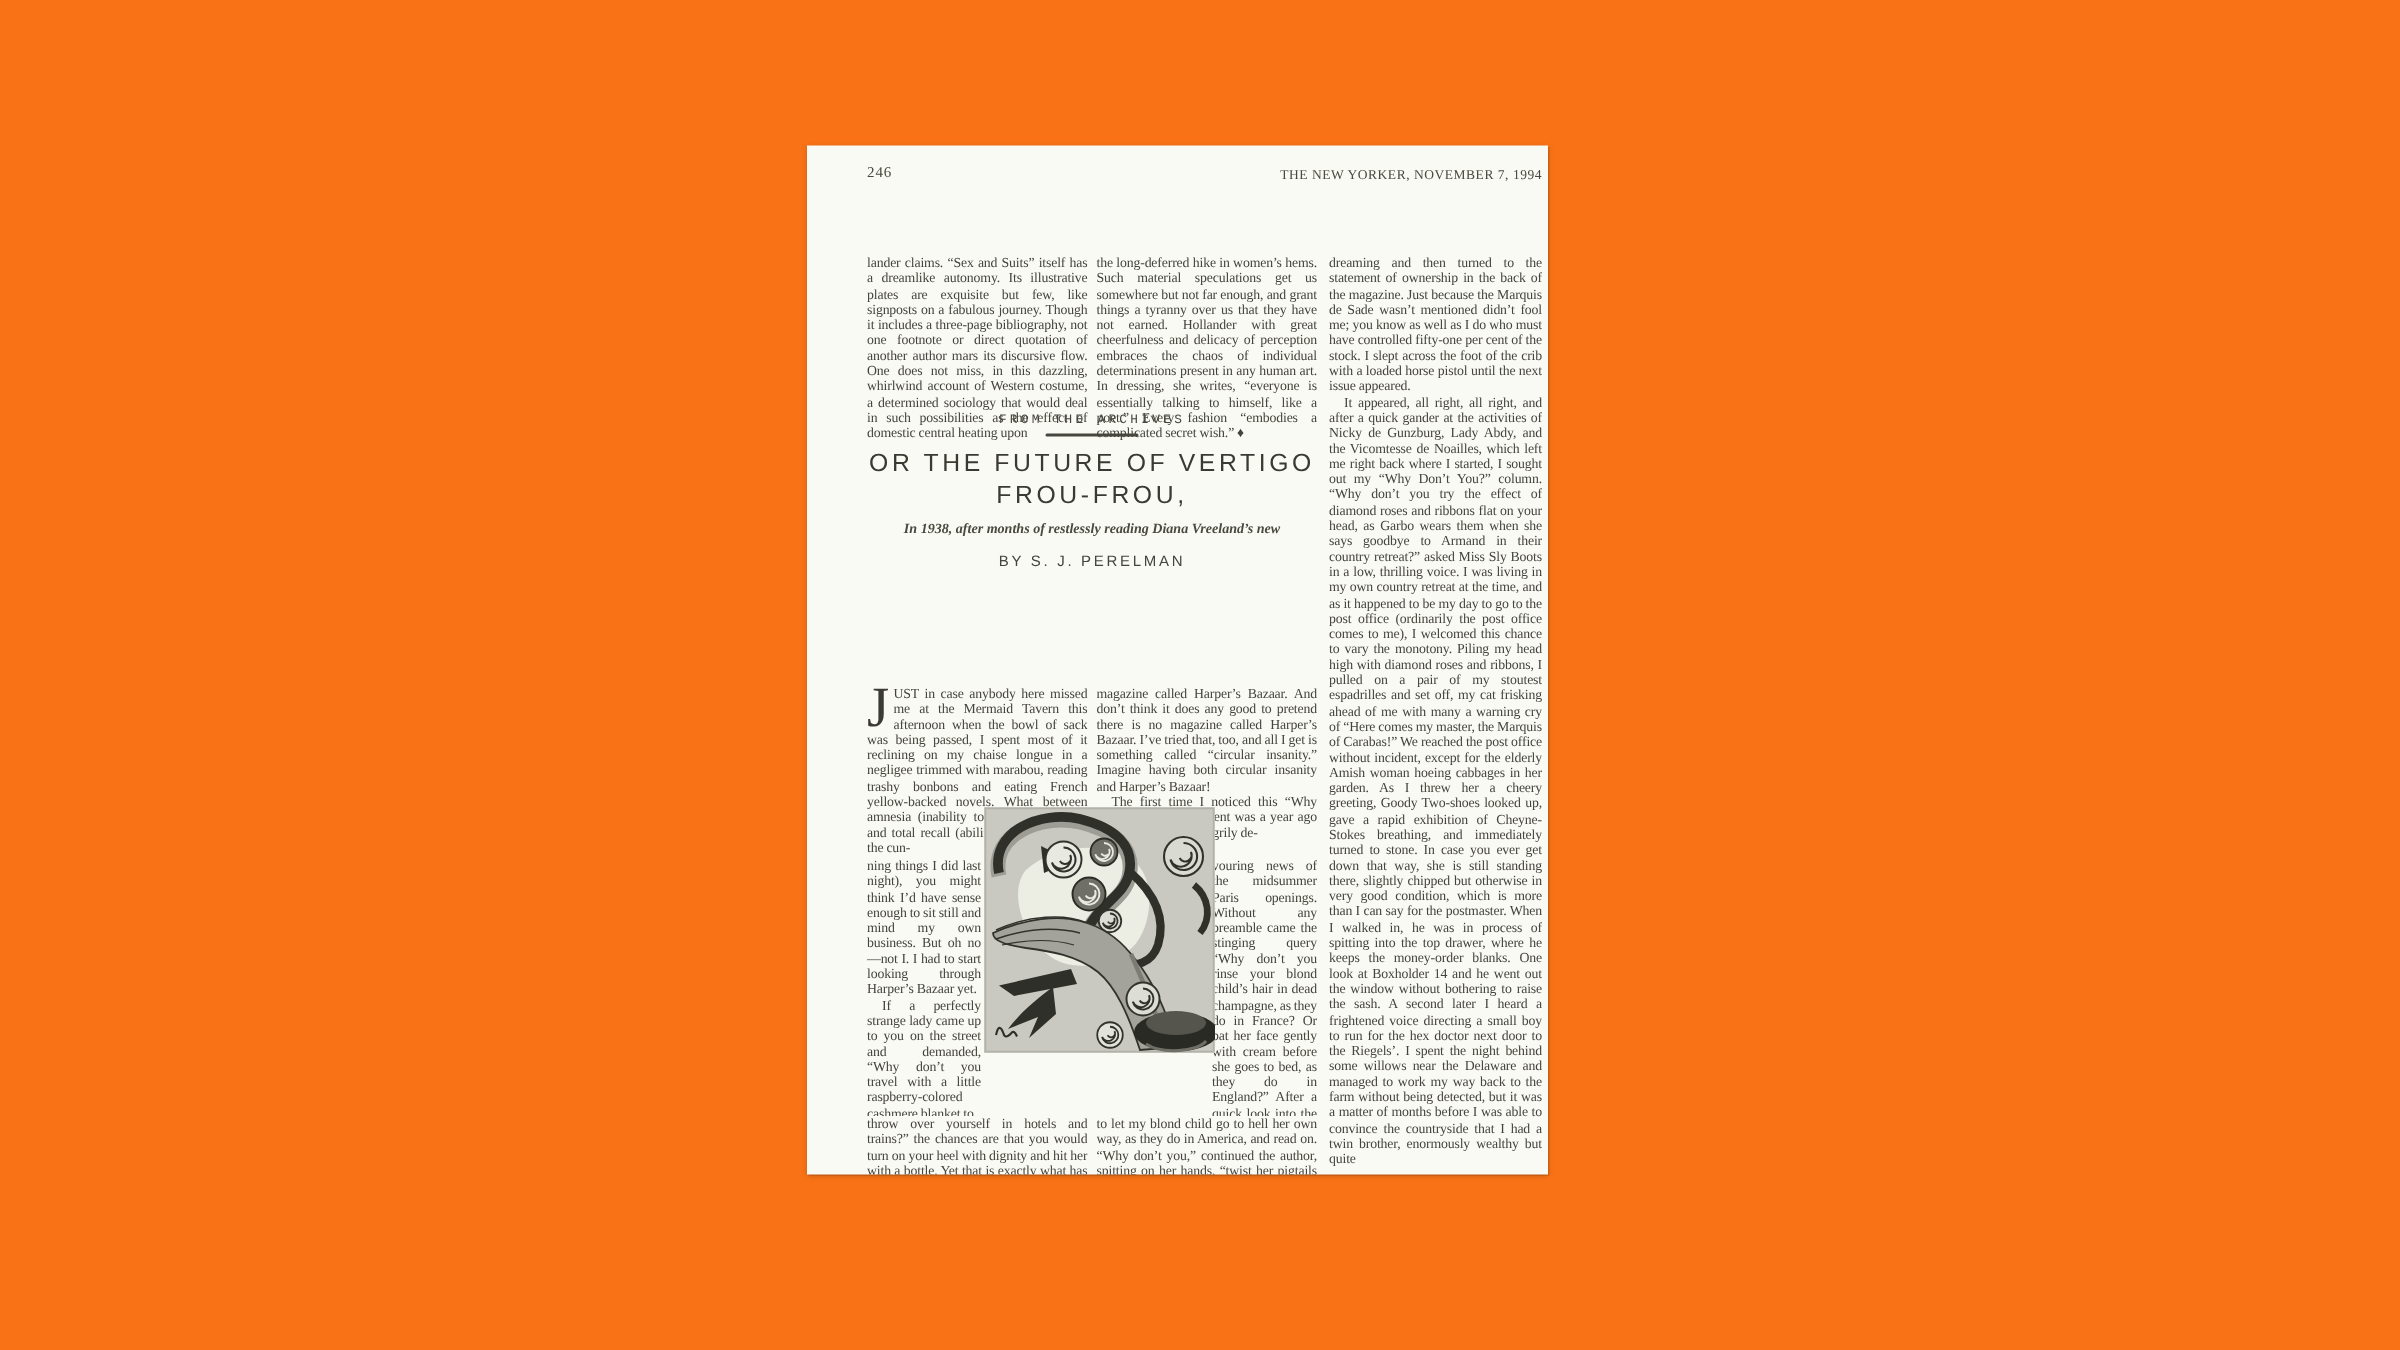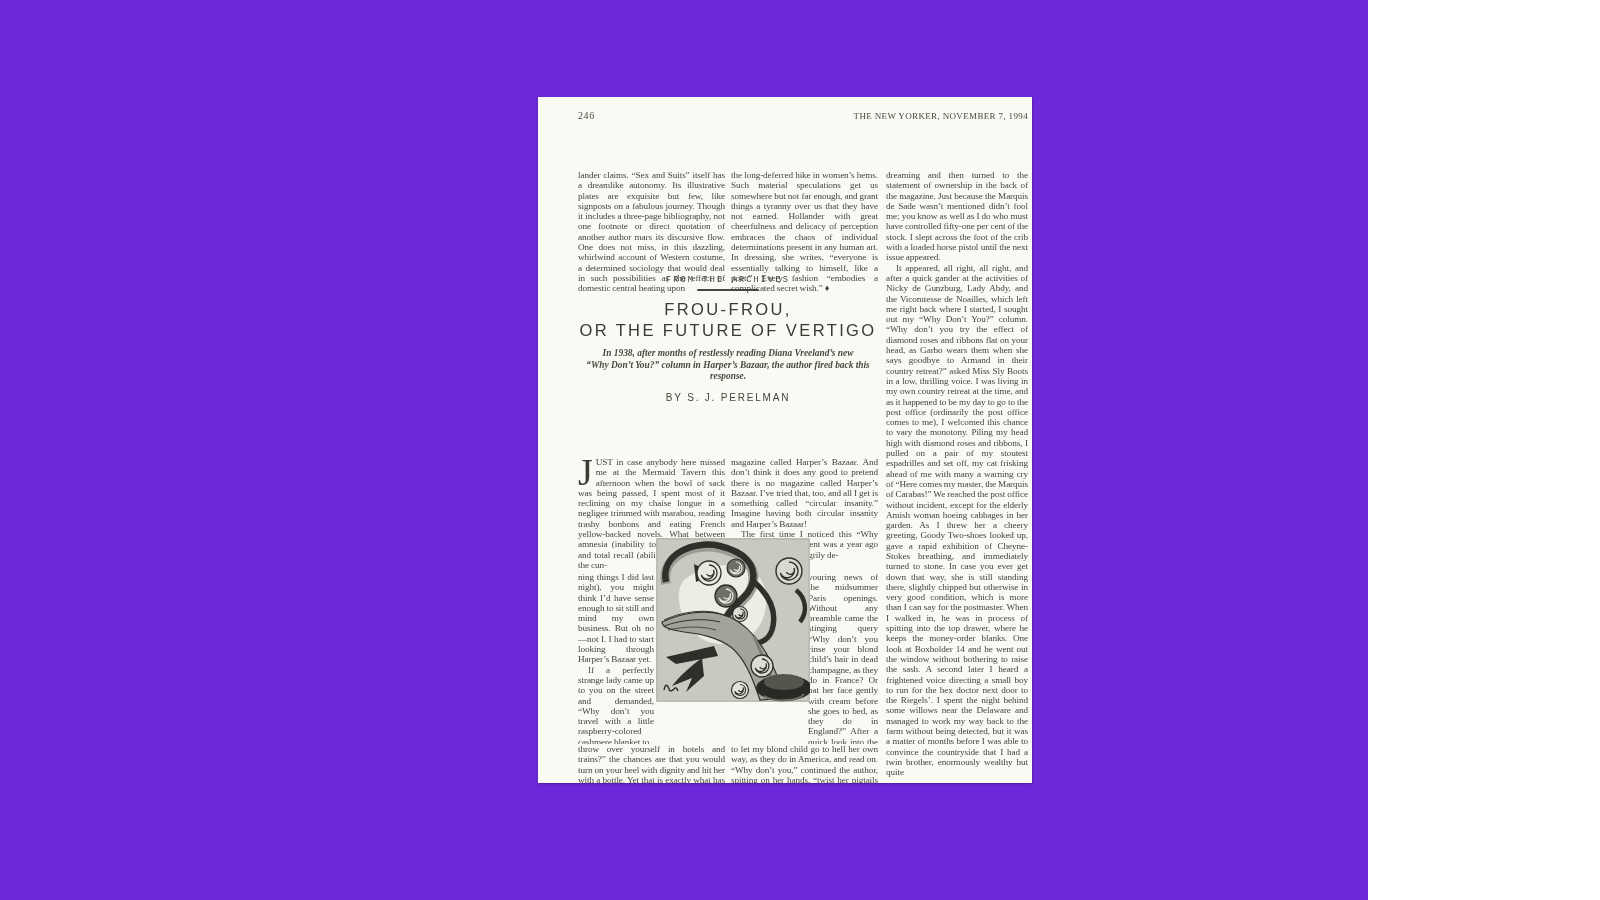--- a/index.html
+++ b/index.html
@@ -1,16 +1,16 @@
 <!DOCTYPE html>
 <html><head>
 <meta charset="utf-8">
 <style>
   html,body{margin:0;padding:0;}
-  .viewport{position:relative;width:1368px;height:900px;background:#6d28d9;overflow:hidden;
+  .viewport{position:relative;width:1600px;height:900px;background:#f97316;overflow:hidden;
             font-family:"Liberation Serif", serif;}
   .page{position:absolute;left:538px;top:97px;width:494px;height:686px;background:#fafaf5;
         box-shadow:0 1px 4px rgba(0,0,0,.18), 1px 1px 0 rgba(0,0,0,.10);overflow:hidden;color:#403f39;}
   .folio{position:absolute;left:40px;top:13px;font-size:10px;letter-spacing:.6px;color:#4a493f;}
   .masthead{position:absolute;right:4px;top:14px;font-size:9px;letter-spacing:.35px;color:#4a493f;}
   .bodytext{font-size:9.2px;line-height:10.3px;text-align:justify;letter-spacing:-.1px;
             word-spacing:-.2px;color:#45443c;}
   .col{position:absolute;margin-top:42px;}
   #topcol1{left:40px;top:31px;width:147px;height:124px;}
   #topcol2{left:193px;top:31px;width:147px;height:124px;}
@@ -46,25 +46,24 @@
     <div class="col bodytext" id="topcol1">
       <div>lander claims. “Sex and Suits” itself has a dreamlike autonomy. Its illustrative plates are exquisite but few, like signposts on a fabulous journey. Though it includes a three-page bibliography, not one footnote or direct quotation of another author mars its discursive flow. One does not miss, in this dazzling, whirlwind account of Western costume, a determined sociology that would deal in such possibilities as the effect of domestic central heating upon</div>
     </div>
     <div class="col bodytext" id="topcol2">
       <div>the long-deferred hike in women’s hems. Such material speculations get us somewhere but not far enough, and grant things a tyranny over us that they have not earned. Hollander with great cheerfulness and delicacy of perception embraces the chaos of individual determinations present in any human art. In dressing, she writes, “everyone is essentially talking to himself, like a poet.” Every fashion “embodies a complicated secret wish.” ♦</div>
     </div>
 
     <div class="headline">
       <div class="kicker">FROM THE ARCHIVES</div>
       <div class="kicker-rule"></div>
+      <div class="title">OR THE FUTURE OF VERTIGO</div>
       <div class="title">FROU-FROU,</div>
-      <div class="title">OR THE FUTURE OF VERTIGO</div>
       <div class="deck">
         <div>In 1938, after months of restlessly reading Diana Vreeland’s new</div>
-        <div>“Why Don’t You?” column in Harper’s Bazaar, the author fired back this response.</div>
       </div>
       <div class="byline">BY S. J. PERELMAN</div>
     </div>
 
     <div class="col bodytext" id="artcol1">
       <div class="seg1">
         <span class="dropcap">J</span><span>UST in case anybody here missed me at the Mermaid Tavern this afternoon when the bowl of sack was being passed, I spent most of it reclining on my chaise longue in a negligee trimmed with marabou, reading trashy bonbons and eating French yellow-backed novels. What between amnesia (inability to find my rubbers) and total recall (ability to remember all the cun-</span>
       </div>
       <div class="narrowL bodytext">
         <div>ning things I did last night), you might think I’d have sense enough to sit still and mind my own business. But oh no—not I. I had to start looking through Harper’s Bazaar yet.</div>

